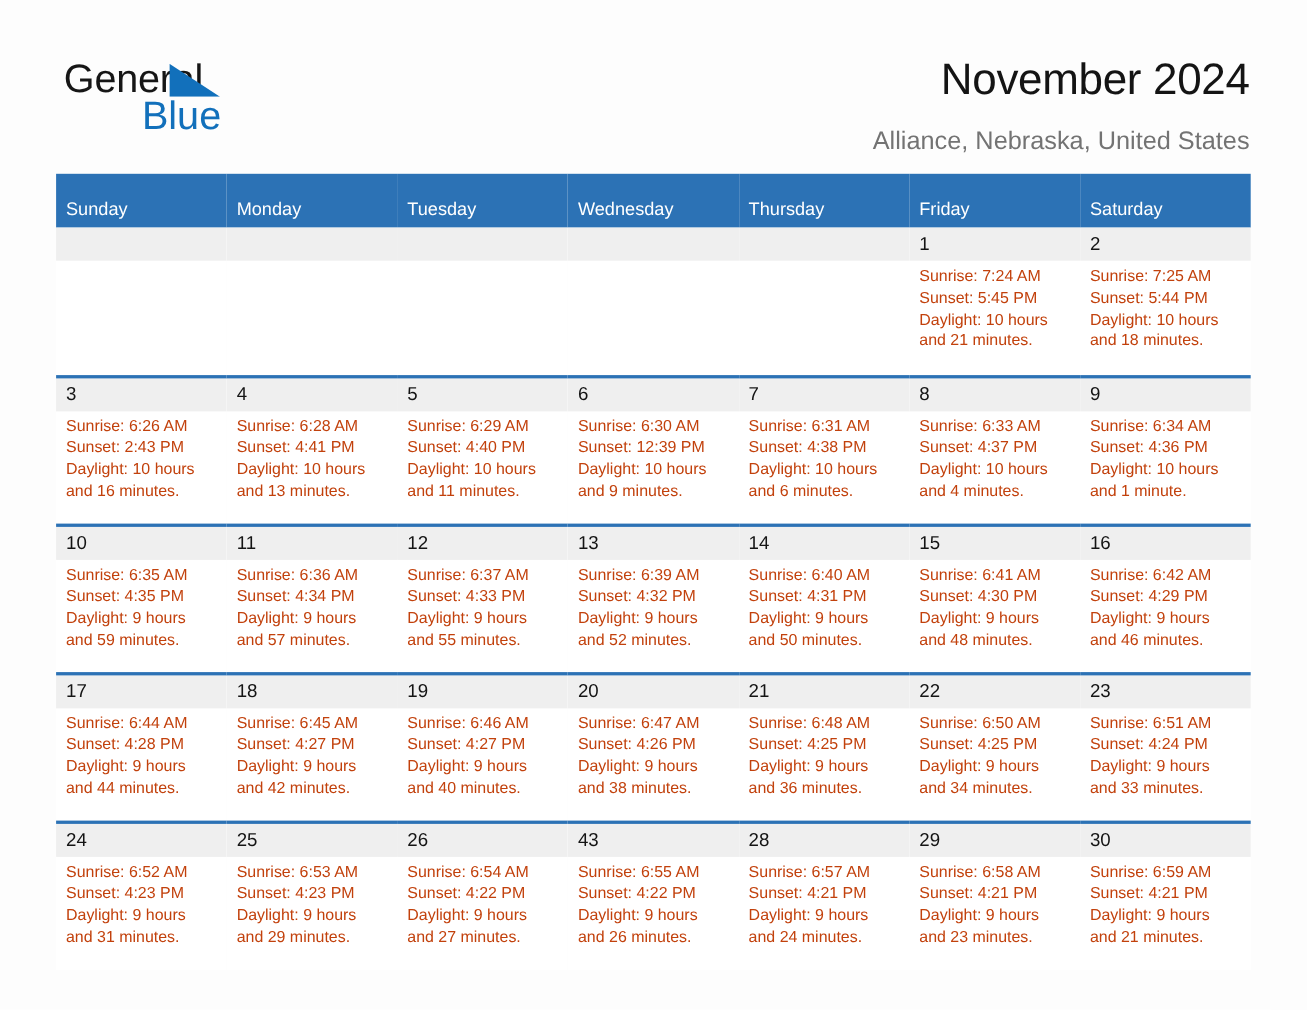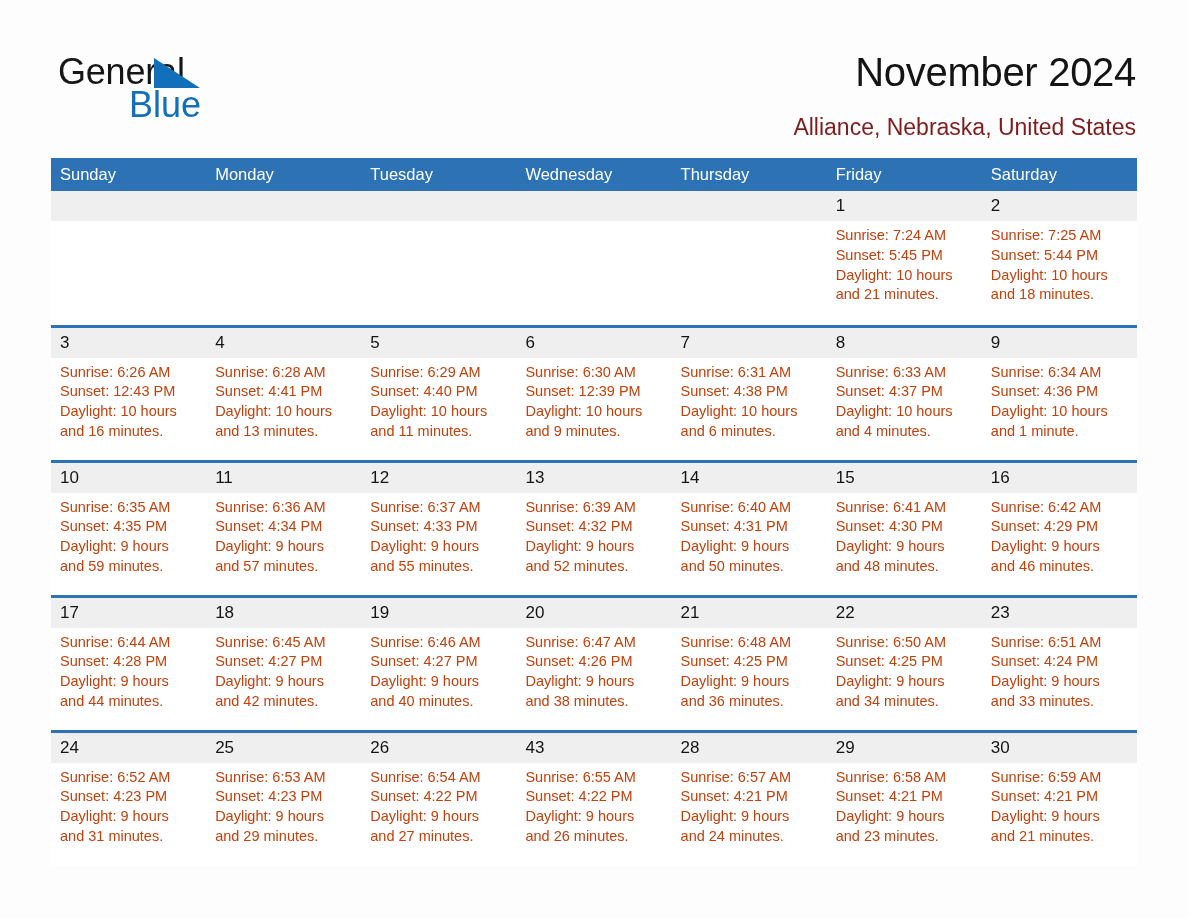--- a/index.html
+++ b/index.html
@@ -69,21 +69,21 @@
     font-weight: 400;
     letter-spacing: -0.3px;
     text-align: left;
     white-space: nowrap;
   }
   .subtitle {
     position: absolute;
     right: 52px;
     top: 114px;
     font-size: 23px;
-    color: #7f1d1d;
+    color: #737373;
     font-weight: 400;
     white-space: nowrap;
     margin-left: 41px;
   }
 
   
   .cal {
     position: absolute;
     left: 51px;
     top: 158px;
@@ -92,21 +92,21 @@
     table-layout: fixed;
   }
   .cal col { width: 155.14px; }
 
   .cal thead th {
     background: #2c72b5;
     color: #ffffff;
     font-size: 16.5px;
     font-weight: 400;
     text-align: left;
-    padding: 7px 0 7px 9px;
+    padding: 23px 0 7px 9px;
     height: 31px;
     vertical-align: middle;
     border: 0;
   }
 
   .cal td {
     vertical-align: top;
     padding: 0;
     border: 0;
     border-top: 3px solid #2c72b5;
@@ -241,21 +241,21 @@
               <span class="ln">Daylight: 10 hours</span>
               <span class="ln">and 18 minutes.</span>
             </span>
           </td>
         </tr>
         <tr class="week">
           <td>
             <span class="daynum">3</span>
             <span class="detail">
               <span class="ln">Sunrise: 6:26 AM</span>
-              <span class="ln">Sunset: 12:43 PM</span>
+              <span class="ln">Sunset: 2:43 PM</span>
               <span class="ln">Daylight: 10 hours</span>
               <span class="ln">and 16 minutes.</span>
             </span>
           </td>
           <td>
             <span class="daynum">4</span>
             <span class="detail">
               <span class="ln">Sunrise: 6:28 AM</span>
               <span class="ln">Sunset: 4:41 PM</span>
               <span class="ln">Daylight: 10 hours</span>

